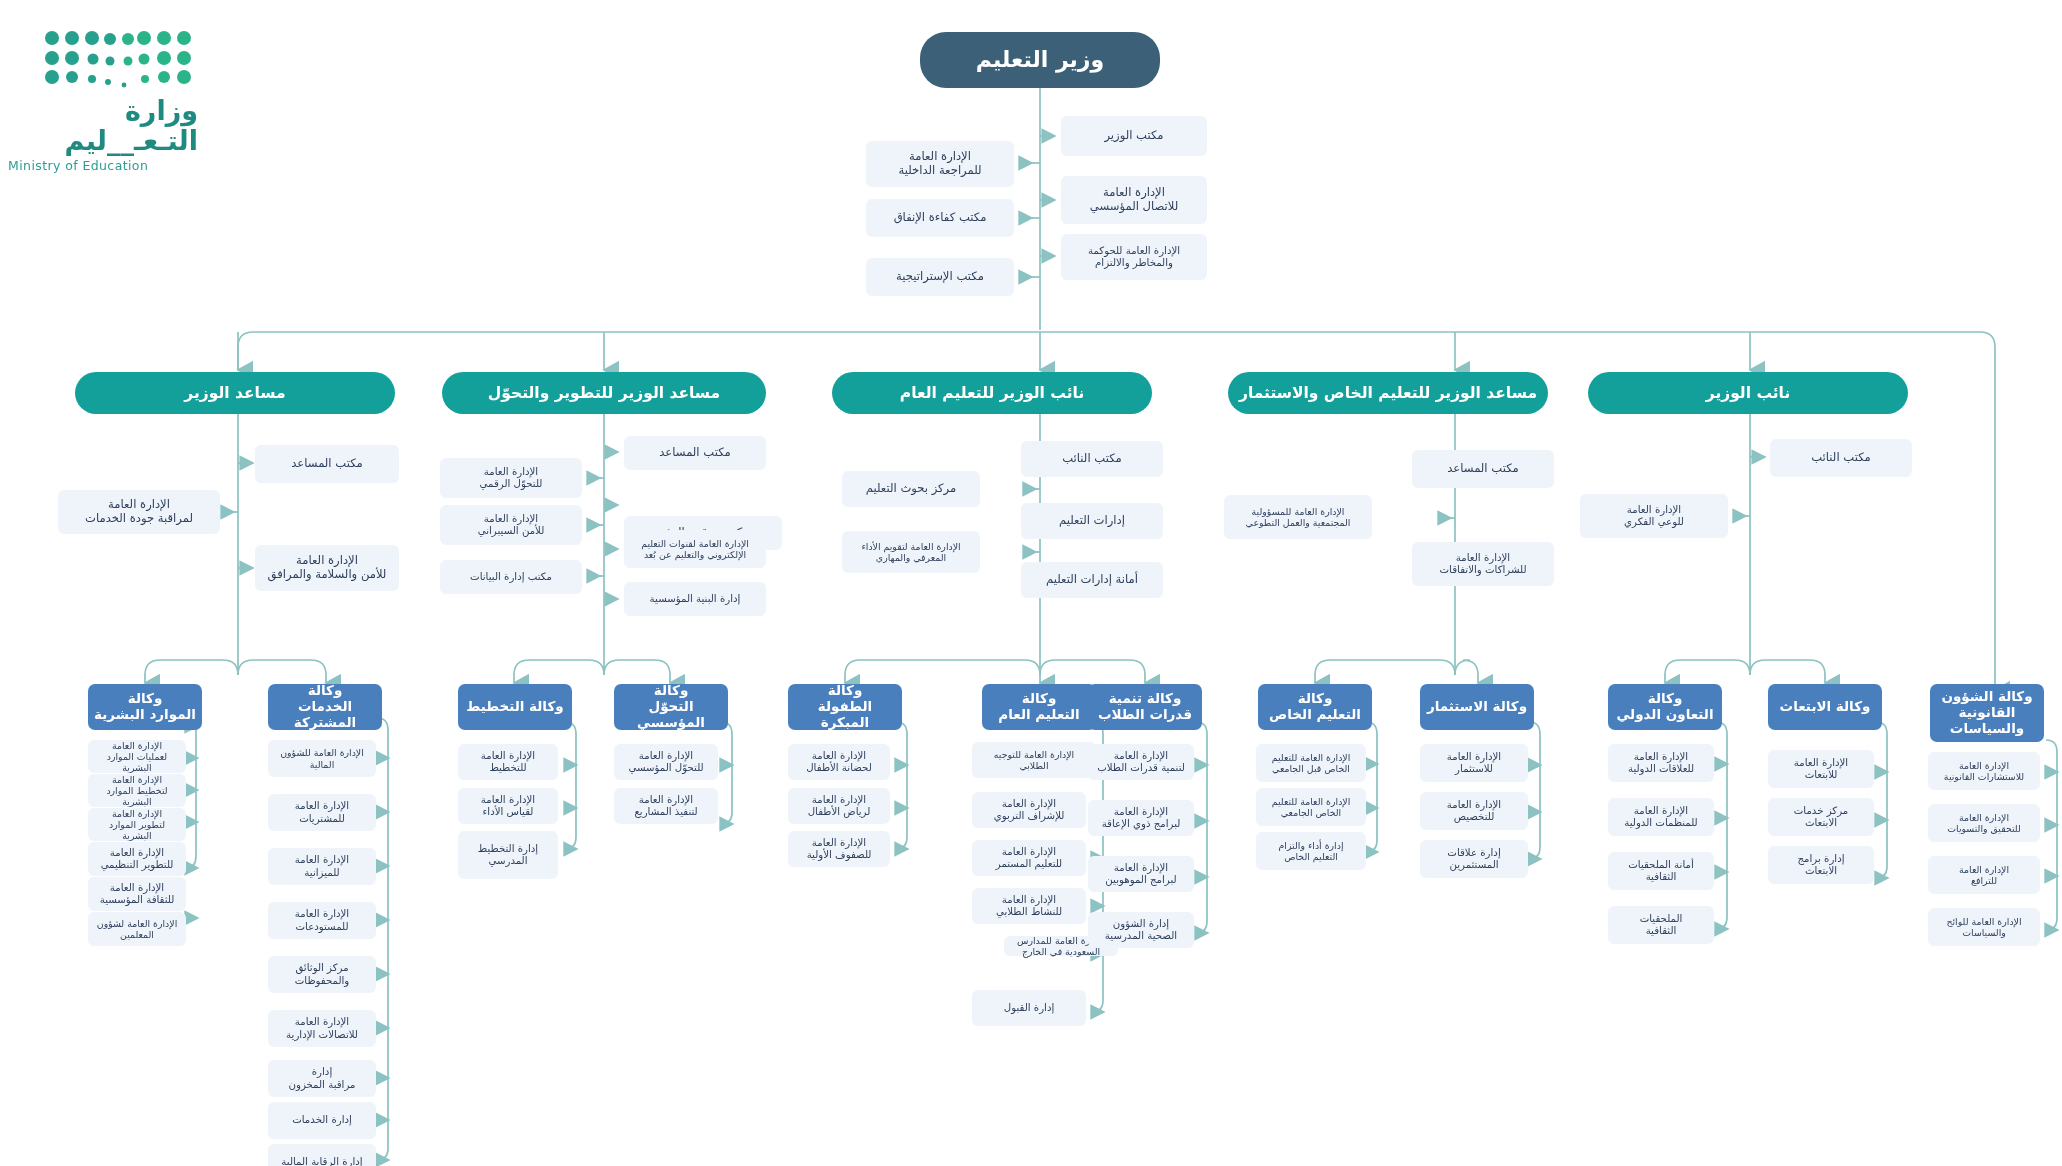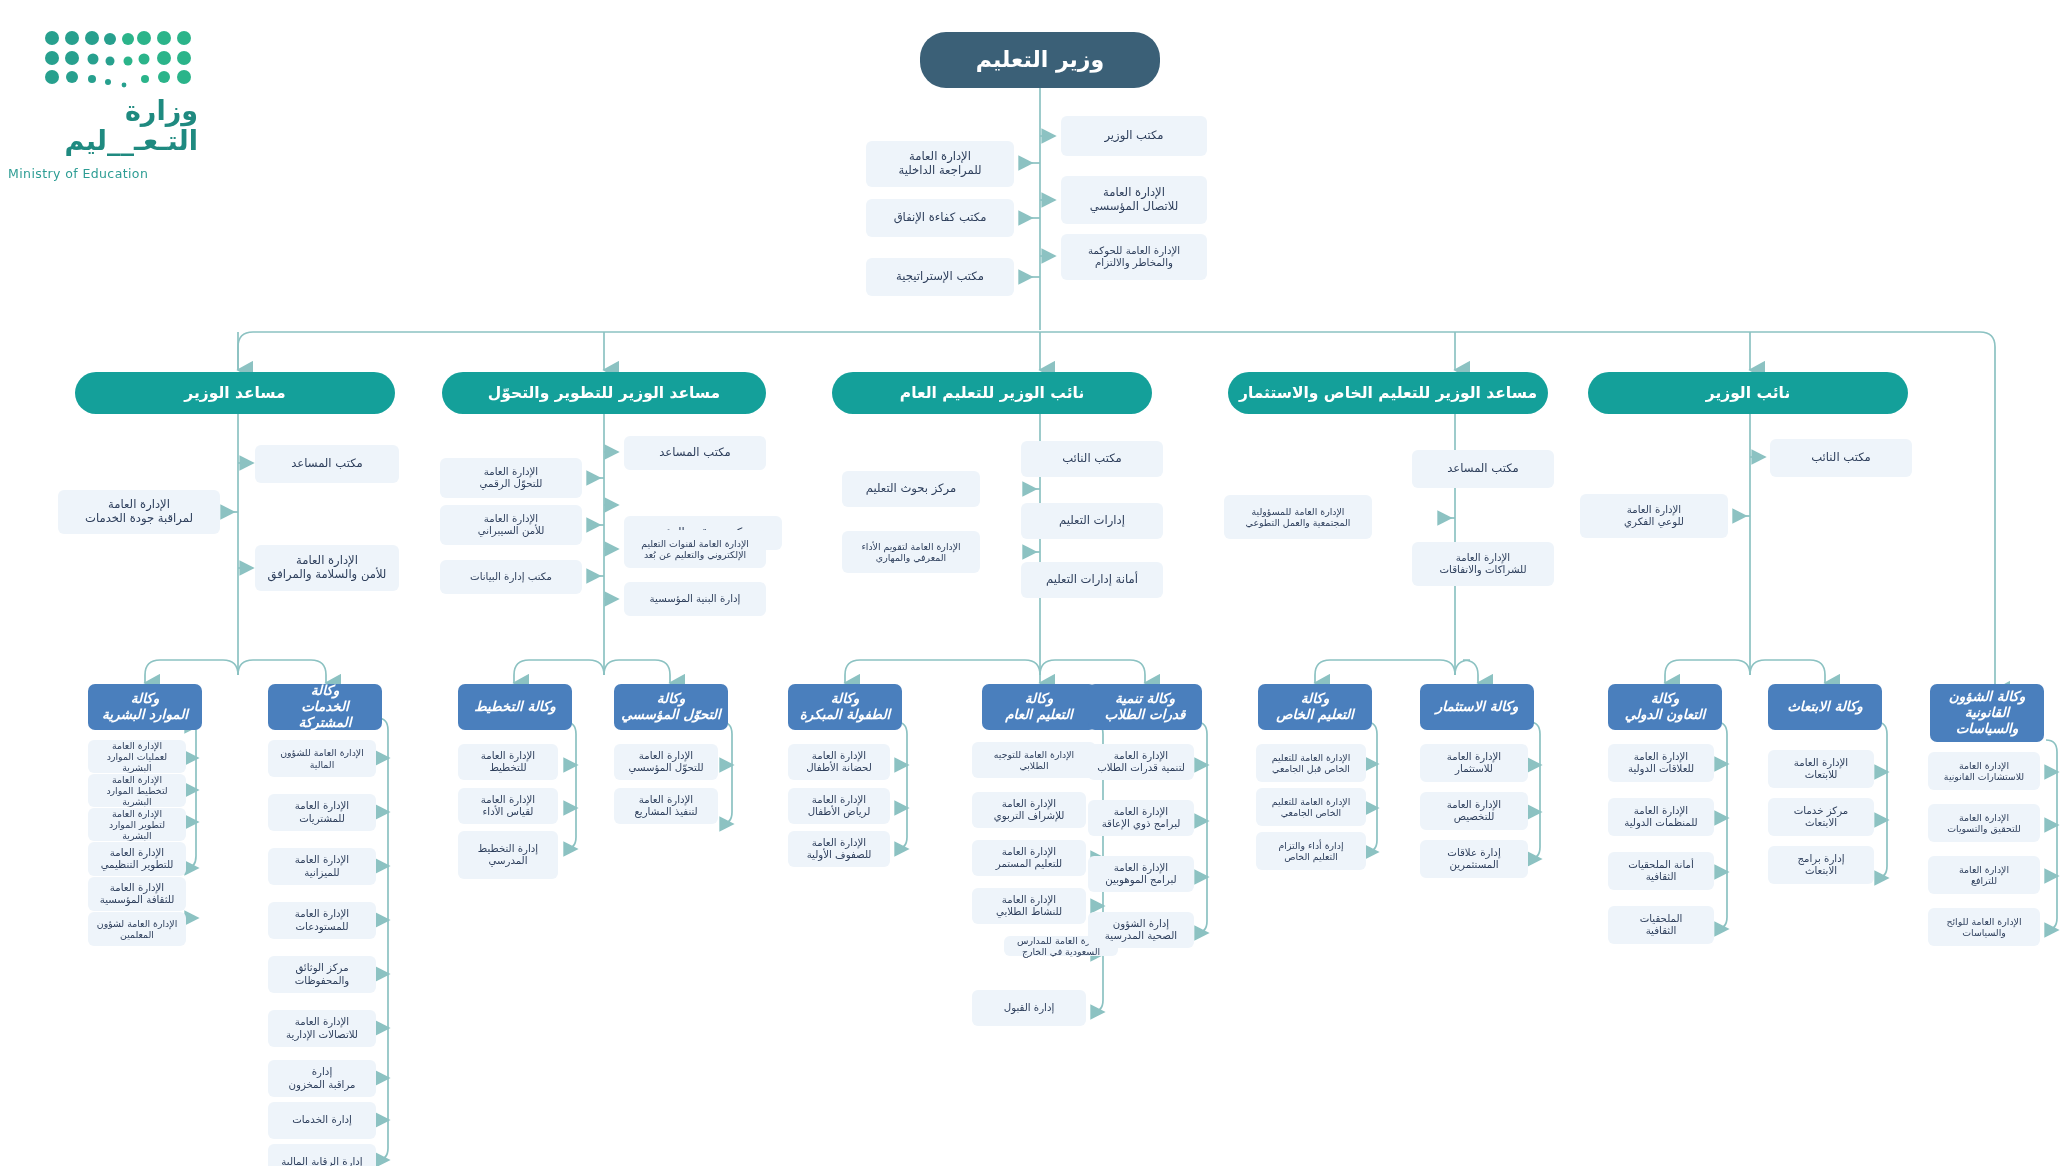--- a/index.html
+++ b/index.html
@@ -13,37 +13,37 @@
   #canvas { position:absolute; inset:0; }
   svg.wires { position:absolute; left:0; top:0; width:2062px; height:1166px; pointer-events:none; }
 
   
   #logo { position:absolute; left:8px; top:28px; width:190px; }
   #logo .dots { width:160px; height:62px; display:block; }
   #logo .ar {
     font-size:27px; font-weight:700; color:#1f8a80; letter-spacing:1px;
     margin-top:6px; direction:rtl; line-height:1.1;
   }
-  #logo .en { font-size:12.5px; color:#2d9d94; letter-spacing:.4px; margin-top:11px; direction:ltr; }
+  #logo .en { font-size:12.5px; color:#2d9d94; letter-spacing:.4px; margin-top:3px; direction:ltr; }
 
   
   .node { position:absolute; display:flex; align-items:center; justify-content:center;
           text-align:center; line-height:1.18; }
 
   .minister {
     background:#3b6077; color:#ffffff; border-radius:26px;
     font-size:22px; font-weight:700;
   }
   .teal {
     background:#14a09a; color:#ffffff; border-radius:21px;
     font-size:15.5px; font-weight:700; padding:0 10px;
   }
   .agency {
     background:#4a7fbd; color:#ffffff; border-radius:7px;
-    font-size:13.5px; font-weight:700; padding:0 6px;font-style:italic;
+    font-size:13.5px; font-weight:700; padding:0 6px;
   }
   .leaf {
     background:#eef4fa; color:#2e3f5c; border-radius:6px;
     font-size:11.6px; font-weight:400; padding:0 7px;
   }
   .leaf.sm { font-size:10.2px; }
   .leaf.xs { font-size:9.4px; }
 </style>
 </head>
 <body>

